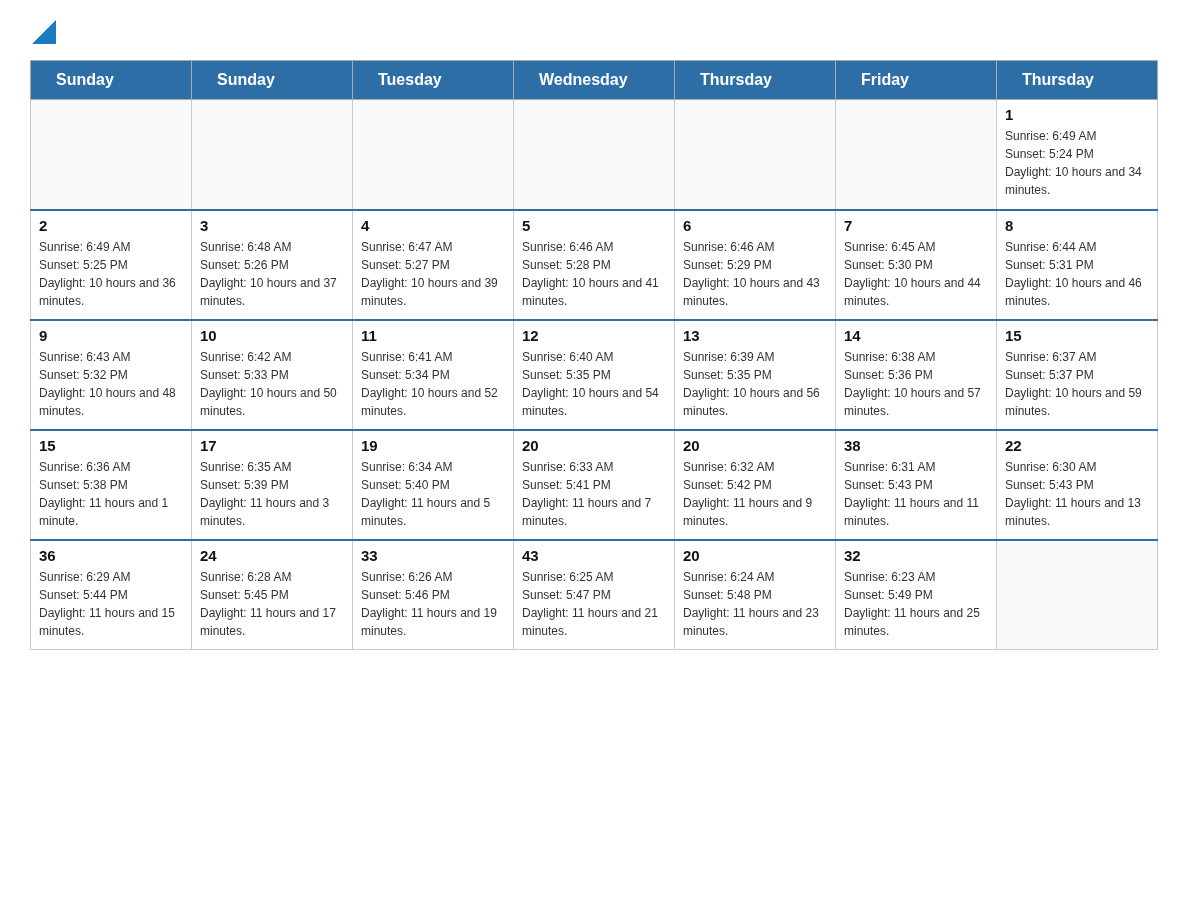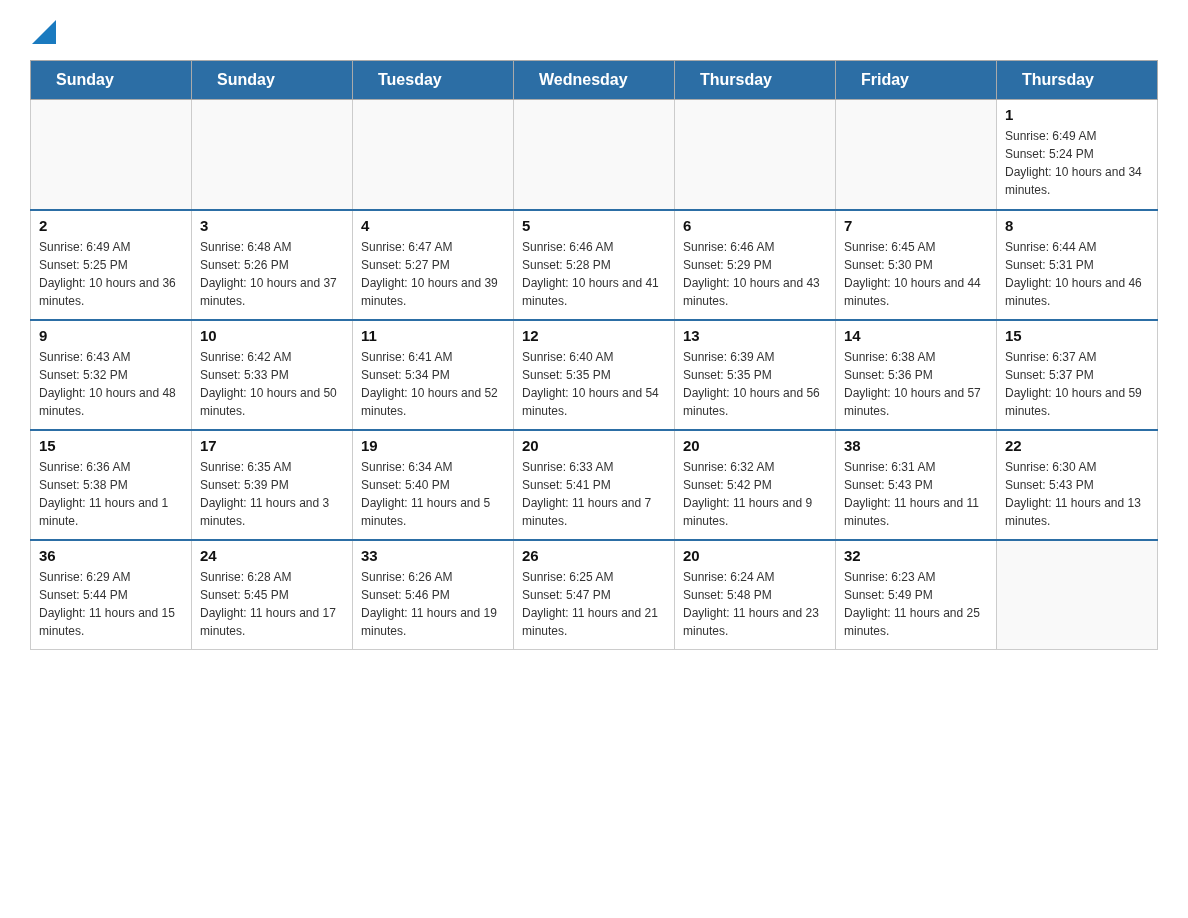--- a/index.html
+++ b/index.html
@@ -242,21 +242,21 @@
         </td>
         <td>
           <span class="day-number">24</span>
           <div class="day-info">Sunrise: 6:28 AM<br>Sunset: 5:45 PM<br>Daylight: 11 hours and 17 minutes.</div>
         </td>
         <td>
           <span class="day-number">33</span>
           <div class="day-info">Sunrise: 6:26 AM<br>Sunset: 5:46 PM<br>Daylight: 11 hours and 19 minutes.</div>
         </td>
         <td>
-          <span class="day-number">26</span>
+          <span class="day-number">43</span>
           <div class="day-info">Sunrise: 6:25 AM<br>Sunset: 5:47 PM<br>Daylight: 11 hours and 21 minutes.</div>
         </td>
         <td>
           <span class="day-number">20</span>
           <div class="day-info">Sunrise: 6:24 AM<br>Sunset: 5:48 PM<br>Daylight: 11 hours and 23 minutes.</div>
         </td>
         <td>
           <span class="day-number">32</span>
           <div class="day-info">Sunrise: 6:23 AM<br>Sunset: 5:49 PM<br>Daylight: 11 hours and 25 minutes.</div>
         </td>

